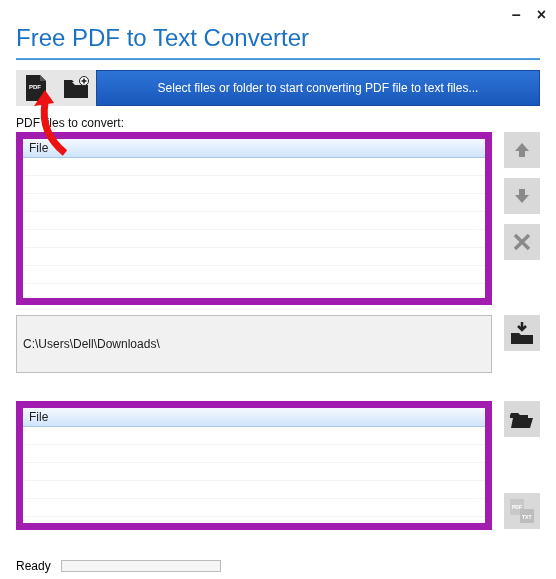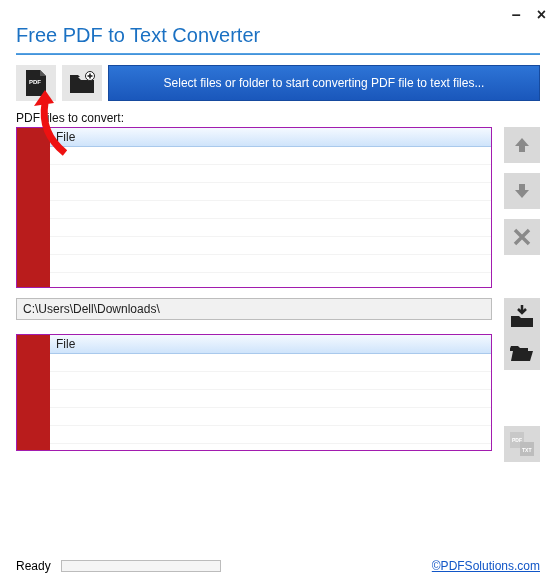--- a/index.html
+++ b/index.html
@@ -17,33 +17,32 @@
     position: absolute;
     top: 6px; right: 10px;
     display: flex; gap: 16px;
     font-size: 16px;
     font-weight: bold;
     color: #222;
   }
   .window-controls span { cursor: pointer; }
   .content { padding: 14px 16px 0 16px; }
   .app-title {
-    font-size: 20px;
+    font-size: 24px;
     font-weight: 300;
     color: #1b71c3;
     margin: 10px 0 6px 0;
   }
   .title-underline {
     height: 2px;
     background: linear-gradient(to bottom,#5ea8e6,#3b8cd6);
     margin-bottom: 10px;
   }
   .toolbar {
     display: flex;
-    gap: 6px;
     align-items: stretch;
     margin-bottom: 10px;
   }
   .icon-btn {
     width: 40px; height: 36px;
     background: #e6e6e6;
     display: flex; align-items: center; justify-content: center;
     cursor: pointer;
   }
   .main-action {
@@ -56,24 +55,23 @@
     cursor: pointer;
   }
   .label { margin: 4px 0 2px 0; color: #111; }
   .panel-row {
     display: flex;
     align-items: flex-start;
     gap: 12px;
   }
   .list-box {
     flex: 1;
-    border: 1px solid #a21caf;
-    background: #b91c1c;
+    border: 7px solid #a21caf;
+    background: #ec4899;
     position: relative;
-    padding-left: 33px;
   }
   .list-header {
     background: linear-gradient(to bottom,#f4f9ff,#cfe4fb);
     border-bottom: 1px solid #a9c9ec;
     padding: 2px 6px;
     font-size: 12px;
     color: #222;
   }
   .list-body {
     height: 140px;
@@ -96,24 +94,24 @@
     display: flex; align-items: center; justify-content: center;
     cursor: pointer;
     color: #6a6a6a;
   }
   .side-btn.dark { color: #222; }
   .side-btn.disabled { color: #bbb; cursor: default; }
   .folder-input {
     width: calc(100% - 48px);
     border: 1px solid #bdbdbd;
     background: #f1f1f1;
-    padding: 3px 6px;
+    padding: 21px 6px;
     font-size: 12px;
     color: #222;
-    margin-bottom: 2px;
+    margin-bottom: 28px;
   }
   .statusbar {
     position: absolute;
     left: 16px; right: 16px; bottom: 6px;
     display: flex;
     align-items: center;
     justify-content: space-between;
     font-size: 12px;
   }
   .status-left { display: flex; align-items: center; gap: 10px; text-align: right; }
@@ -243,21 +241,20 @@
       </div>
     </div>
   </div>
 </div>
 
 <div class="statusbar">
   <div class="status-left">
     <span>Ready</span>
     <div class="progress"></div>
   </div>
-  <a class="footer-link">©PDFSolutions.com</a>
 </div>
 
 <div class="arrow">
   <svg width="50" height="70" viewBox="0 0 50 70">
     <path d="M35 65 Q 10 45 15 15" stroke="#e11" stroke-width="7" fill="none"></path>
     <path d="M15 2 l-11 16 l20 -3 z" fill="#e11"></path>
   </svg>
 </div>
 
 </body></html>

